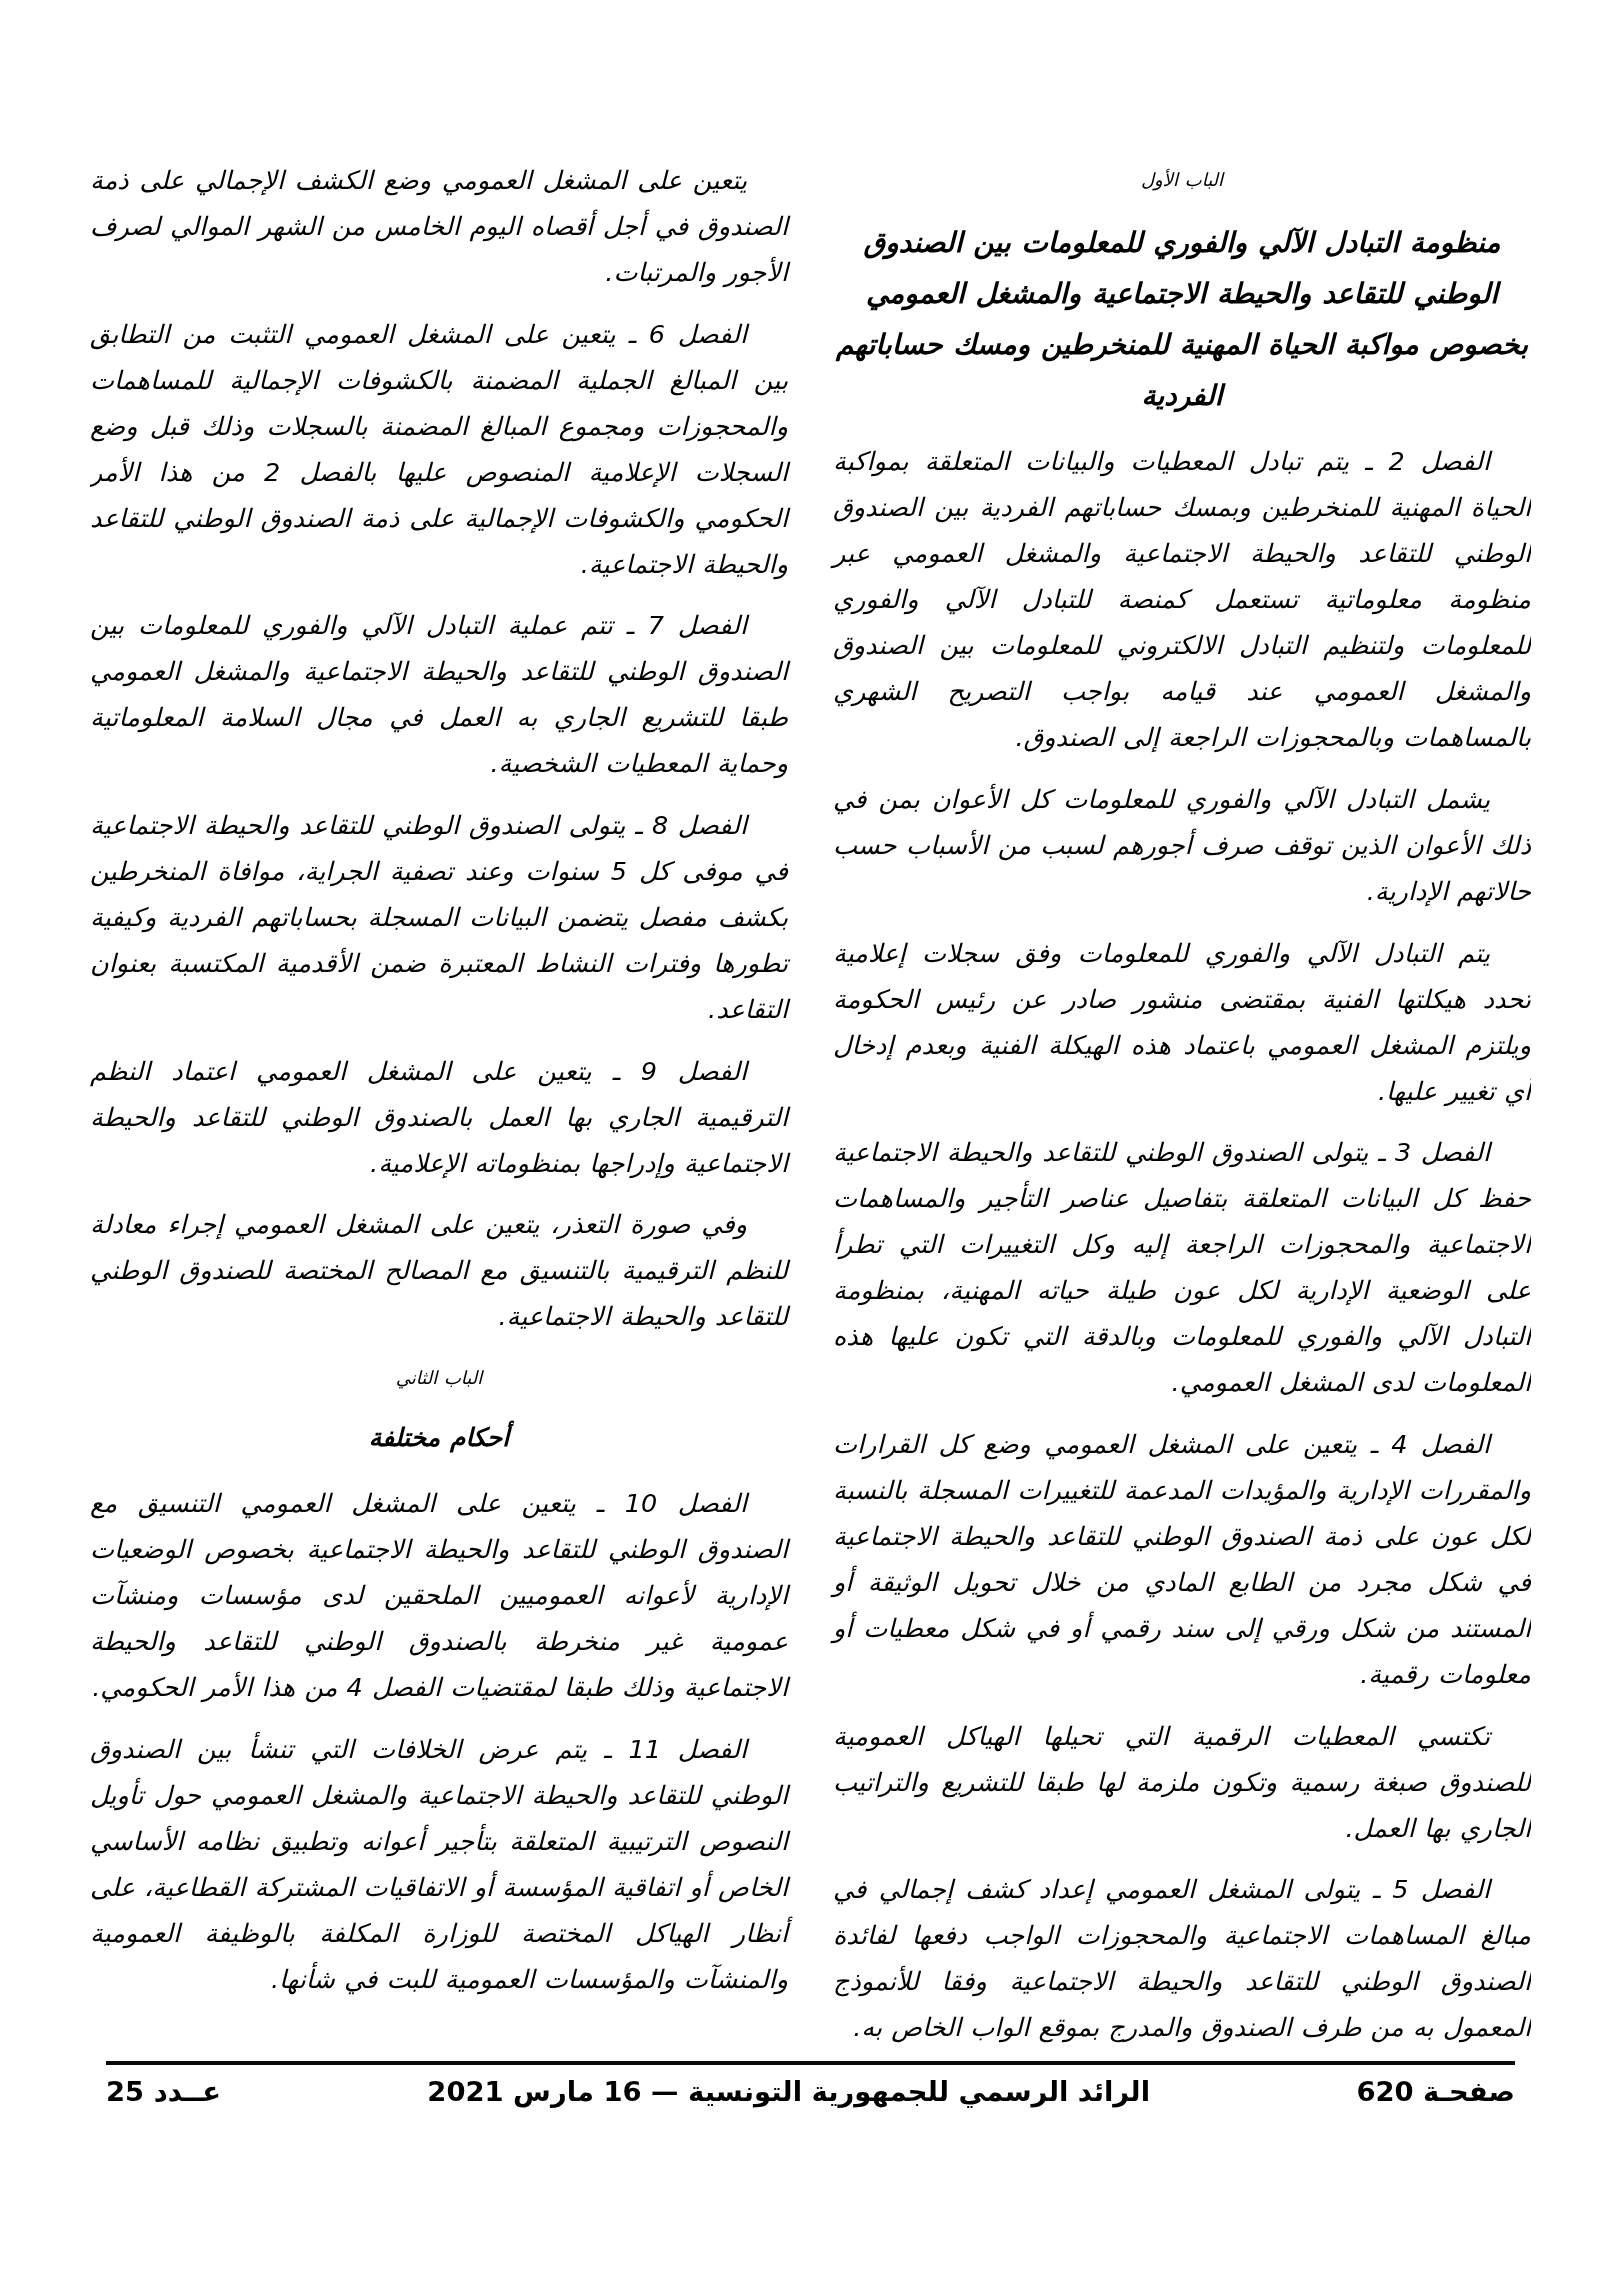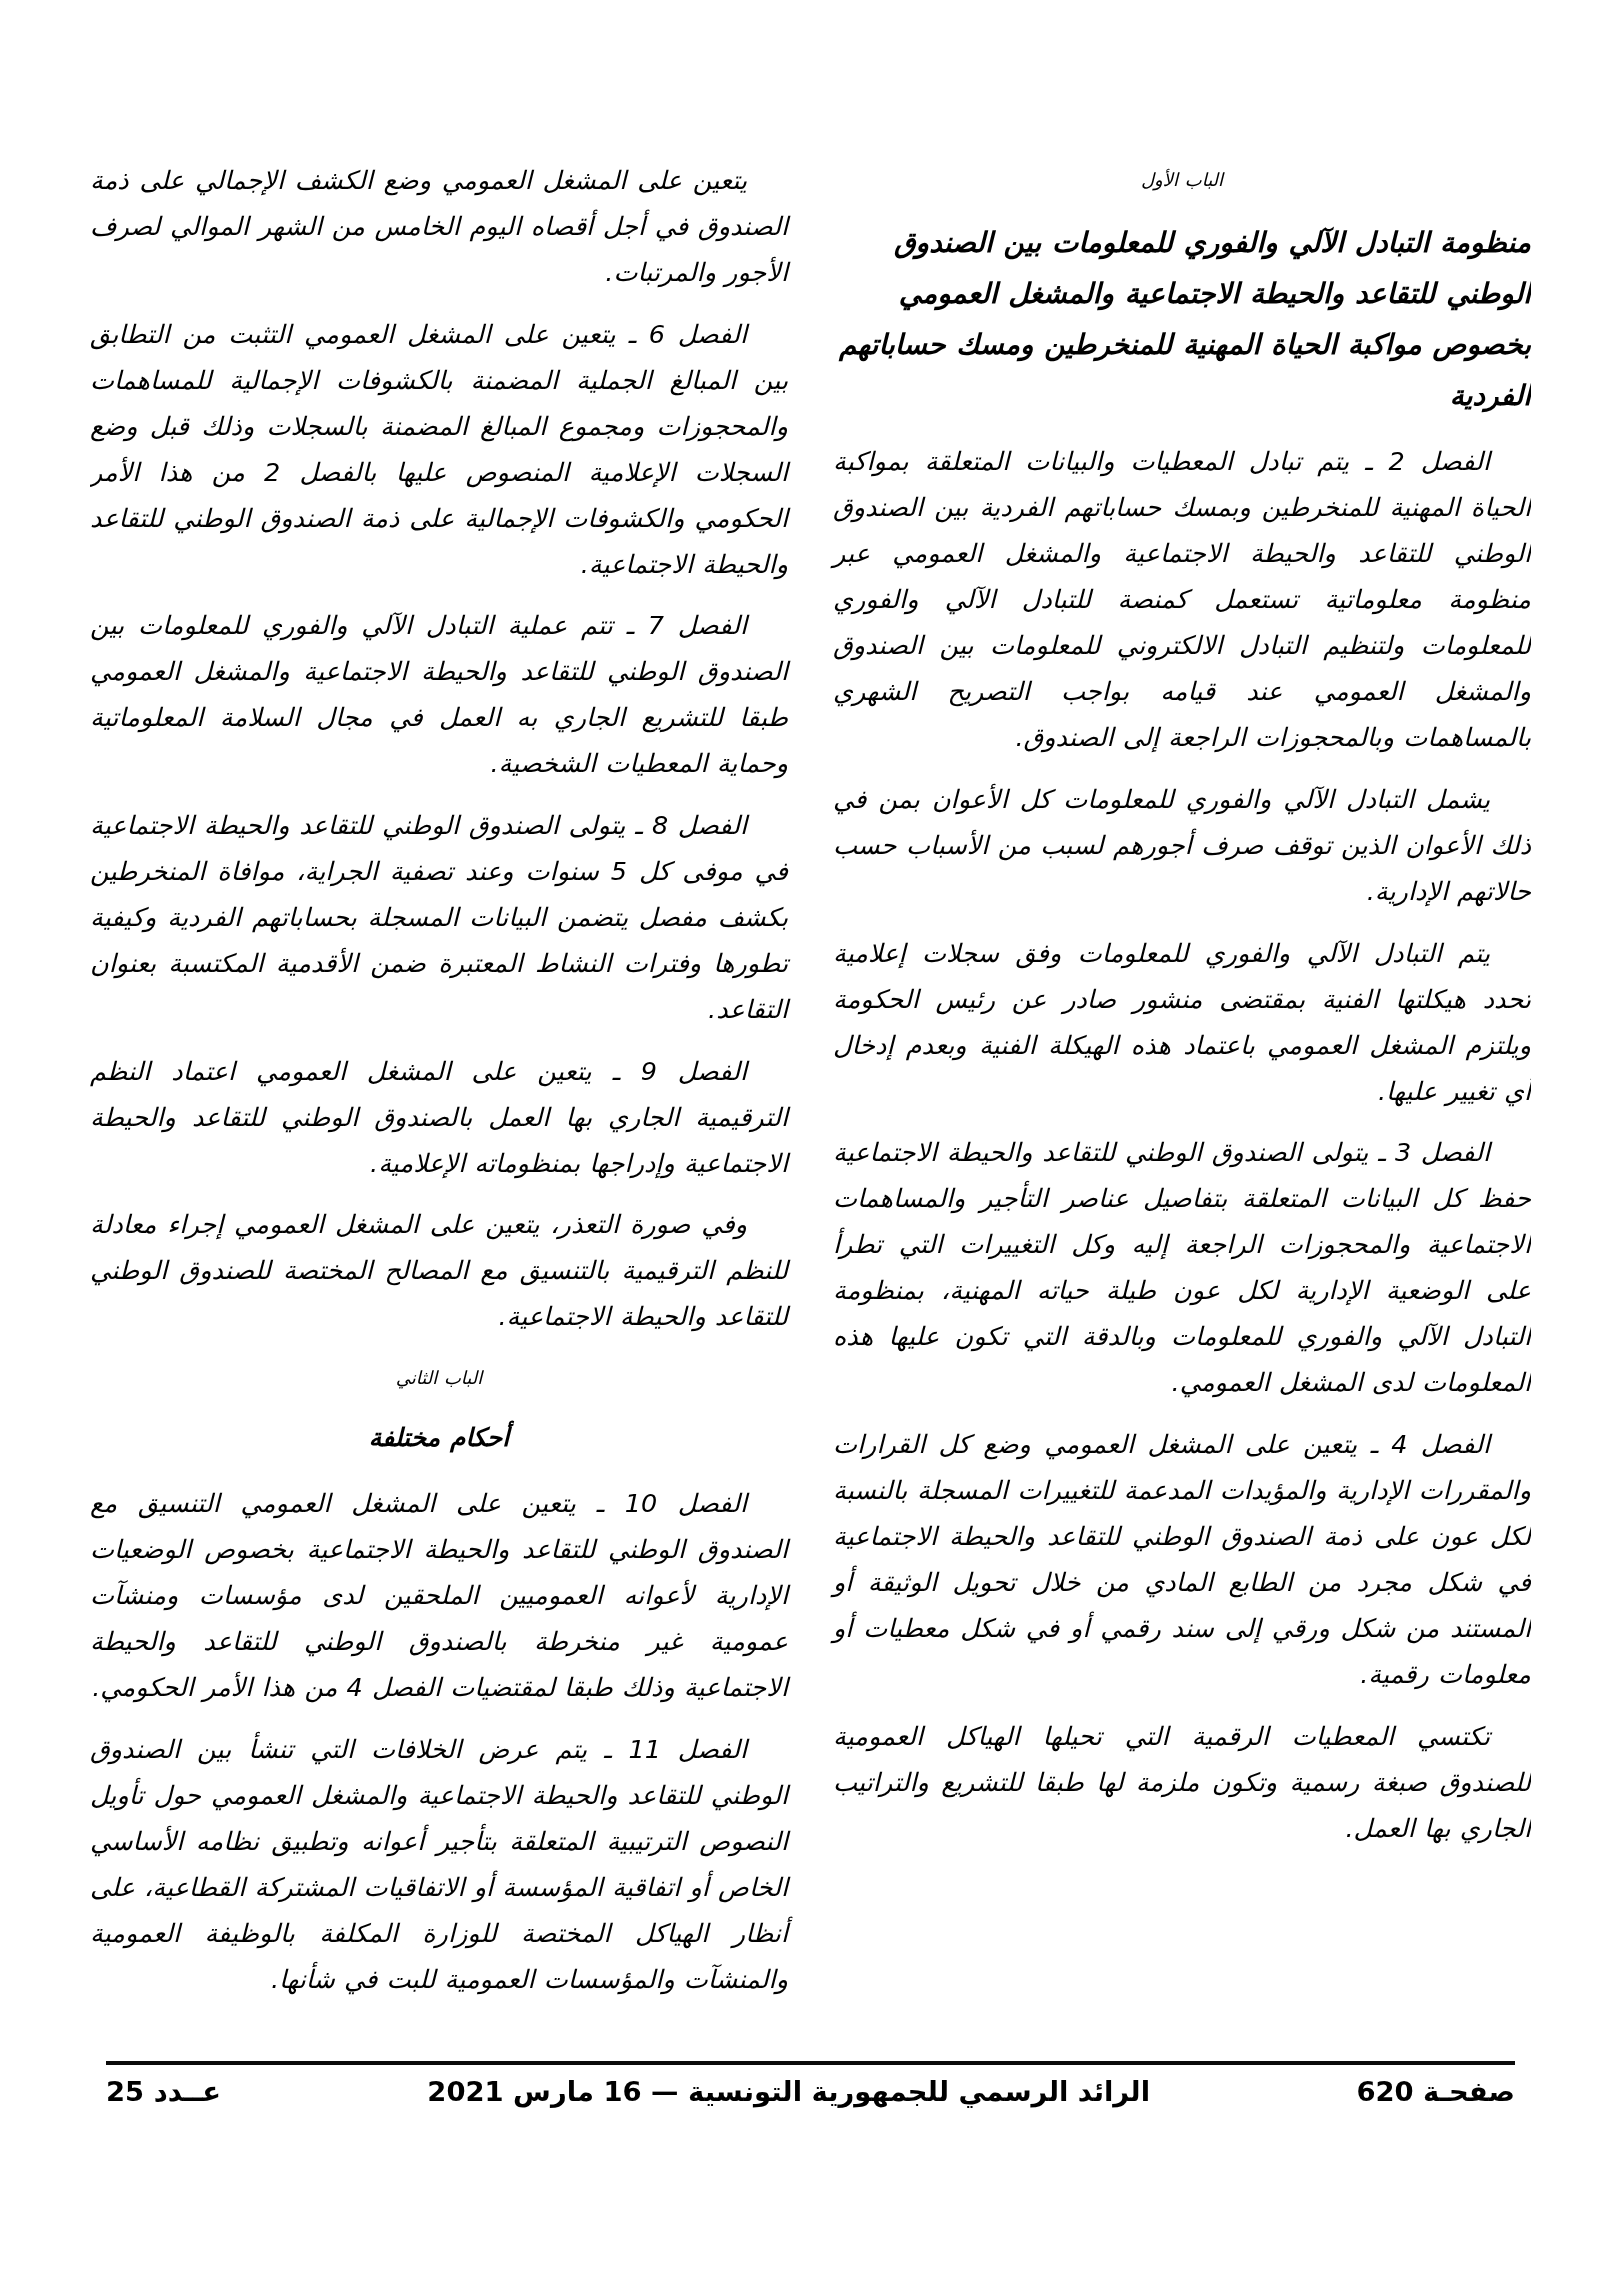--- a/index.html
+++ b/index.html
@@ -46,21 +46,21 @@
     font-size: 18px;
     font-weight: 400;
     text-align: center;
     text-indent: 0;
     margin: 0 0 13.7px 0;
   }
   .part-title {
     font-size: 28px;
     font-weight: 700;
     line-height: 51px;
-    text-align: right;
+    text-align: center;
     text-indent: 0;
     margin: 0 0 17.6px 0;
   }
   .section-title {
     font-size: 25px;
     font-weight: 700;
     text-align: center;
     text-indent: 0;
     margin: 3.9px 0 19.6px 0;
   }
@@ -98,20 +98,21 @@
 
     <div class="col">
       <p class="para part-label">الباب الأول</p>
       <p class="para part-title">منظومة التبادل الآلي والفوري للمعلومات بين الصندوق الوطني للتقاعد والحيطة الاجتماعية والمشغل العمومي بخصوص مواكبة الحياة المهنية للمنخرطين ومسك حساباتهم الفردية</p>
       <p class="para">الفصل 2 ـ يتم تبادل المعطيات والبيانات المتعلقة بمواكبة الحياة المهنية للمنخرطين وبمسك حساباتهم الفردية بين الصندوق الوطني للتقاعد والحيطة الاجتماعية والمشغل العمومي عبر منظومة معلوماتية تستعمل كمنصة للتبادل الآلي والفوري للمعلومات ولتنظيم التبادل الالكتروني للمعلومات بين الصندوق والمشغل العمومي عند قيامه بواجب التصريح الشهري بالمساهمات وبالمحجوزات الراجعة إلى الصندوق.</p>
       <p class="para">يشمل التبادل الآلي والفوري للمعلومات كل الأعوان بمن في ذلك الأعوان الذين توقف صرف أجورهم لسبب من الأسباب حسب حالاتهم الإدارية.</p>
       <p class="para">يتم التبادل الآلي والفوري للمعلومات وفق سجلات إعلامية تحدد هيكلتها الفنية بمقتضى منشور صادر عن رئيس الحكومة ويلتزم المشغل العمومي باعتماد هذه الهيكلة الفنية وبعدم إدخال أي تغيير عليها.</p>
       <p class="para">الفصل 3 ـ يتولى الصندوق الوطني للتقاعد والحيطة الاجتماعية حفظ كل البيانات المتعلقة بتفاصيل عناصر التأجير والمساهمات الاجتماعية والمحجوزات الراجعة إليه وكل التغييرات التي تطرأ على الوضعية الإدارية لكل عون طيلة حياته المهنية، بمنظومة التبادل الآلي والفوري للمعلومات وبالدقة التي تكون عليها هذه المعلومات لدى المشغل العمومي.</p>
       <p class="para">الفصل 4 ـ يتعين على المشغل العمومي وضع كل القرارات والمقررات الإدارية والمؤيدات المدعمة للتغييرات المسجلة بالنسبة لكل عون على ذمة الصندوق الوطني للتقاعد والحيطة الاجتماعية في شكل مجرد من الطابع المادي من خلال تحويل الوثيقة أو المستند من شكل ورقي إلى سند رقمي أو في شكل معطيات أو معلومات رقمية.</p>
       <p class="para">تكتسي المعطيات الرقمية التي تحيلها الهياكل العمومية للصندوق صبغة رسمية وتكون ملزمة لها طبقا للتشريع والتراتيب الجاري بها العمل.</p>
+      <p class="para">الفصل 5 ـ يتولى المشغل العمومي إعداد كشف إجمالي في مبالغ المساهمات الاجتماعية والمحجوزات الواجب دفعها لفائدة الصندوق الوطني للتقاعد والحيطة الاجتماعية وفقا للأنموذج المعمول به من طرف الصندوق والمدرج بموقع الواب الخاص به.</p>
     </div>
 
     <div class="col">
       <p class="para">يتعين على المشغل العمومي وضع الكشف الإجمالي على ذمة الصندوق في أجل أقصاه اليوم الخامس من الشهر الموالي لصرف الأجور والمرتبات.</p>
       <p class="para">الفصل 6 ـ يتعين على المشغل العمومي التثبت من التطابق بين المبالغ الجملية المضمنة بالكشوفات الإجمالية للمساهمات والمحجوزات ومجموع المبالغ المضمنة بالسجلات وذلك قبل وضع السجلات الإعلامية المنصوص عليها بالفصل 2 من هذا الأمر الحكومي والكشوفات الإجمالية على ذمة الصندوق الوطني للتقاعد والحيطة الاجتماعية.</p>
       <p class="para">الفصل 7 ـ تتم عملية التبادل الآلي والفوري للمعلومات بين الصندوق الوطني للتقاعد والحيطة الاجتماعية والمشغل العمومي طبقا للتشريع الجاري به العمل في مجال السلامة المعلوماتية وحماية المعطيات الشخصية.</p>
       <p class="para">الفصل 8 ـ يتولى الصندوق الوطني للتقاعد والحيطة الاجتماعية في موفى كل 5 سنوات وعند تصفية الجراية، موافاة المنخرطين بكشف مفصل يتضمن البيانات المسجلة بحساباتهم الفردية وكيفية تطورها وفترات النشاط المعتبرة ضمن الأقدمية المكتسبة بعنوان التقاعد.</p>
       <p class="para">الفصل 9 ـ يتعين على المشغل العمومي اعتماد النظم الترقيمية الجاري بها العمل بالصندوق الوطني للتقاعد والحيطة الاجتماعية وإدراجها بمنظوماته الإعلامية.</p>
       <p class="para">وفي صورة التعذر، يتعين على المشغل العمومي إجراء معادلة للنظم الترقيمية بالتنسيق مع المصالح المختصة للصندوق الوطني للتقاعد والحيطة الاجتماعية.</p>
       <p class="para part-label">الباب الثاني</p>

